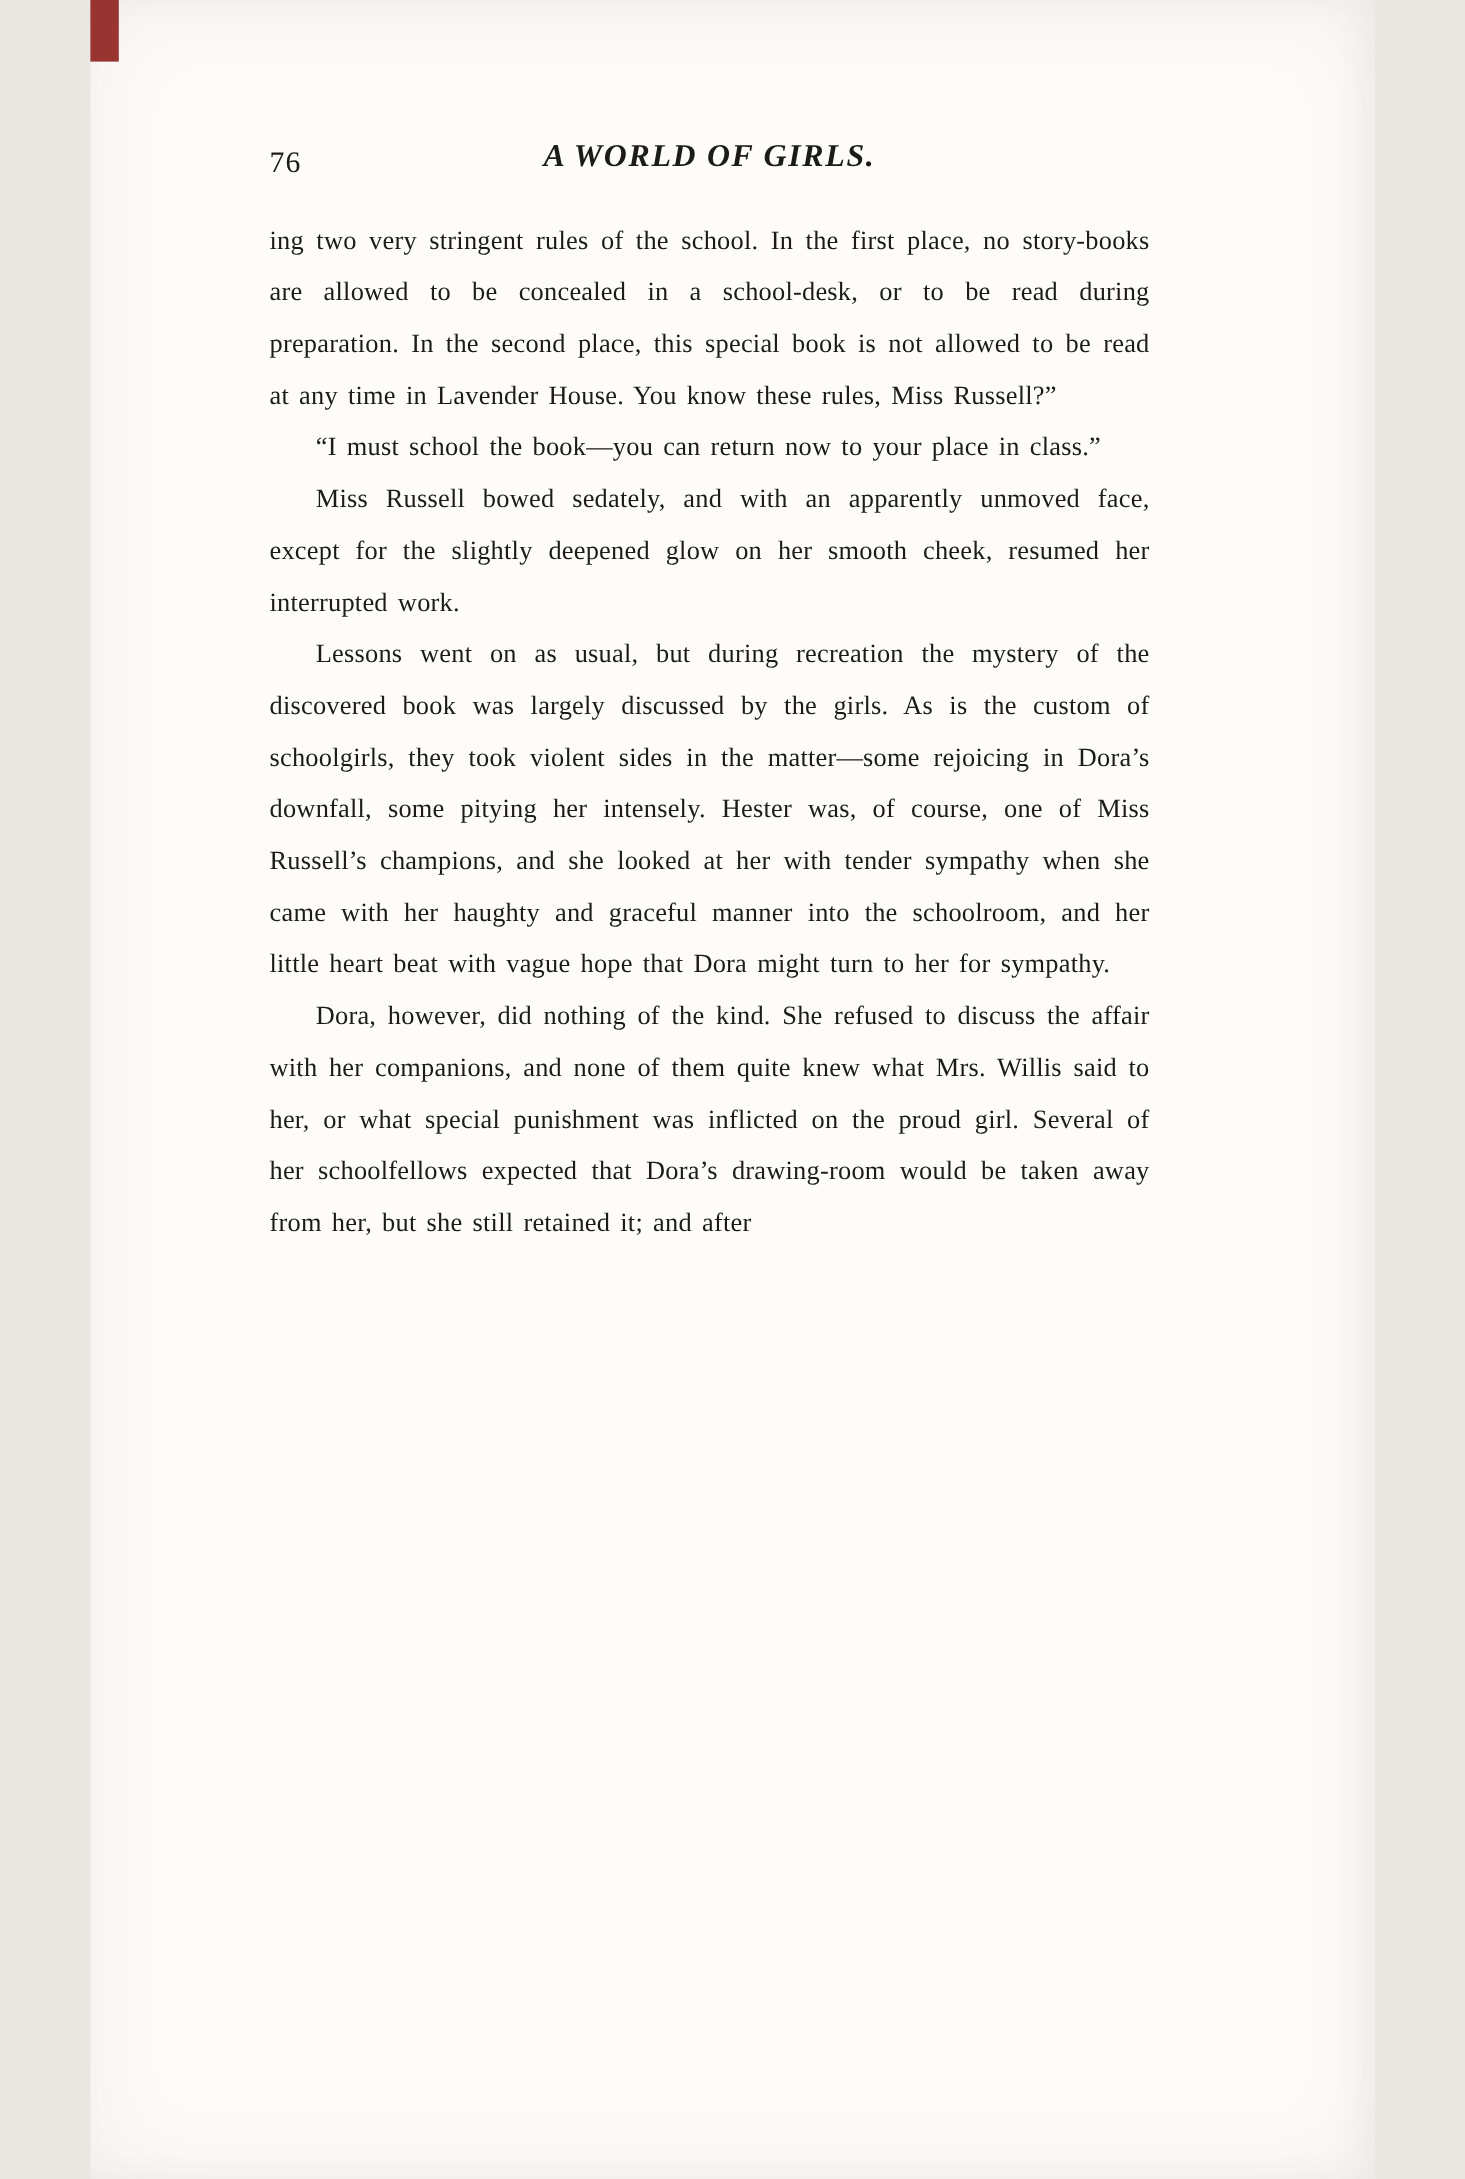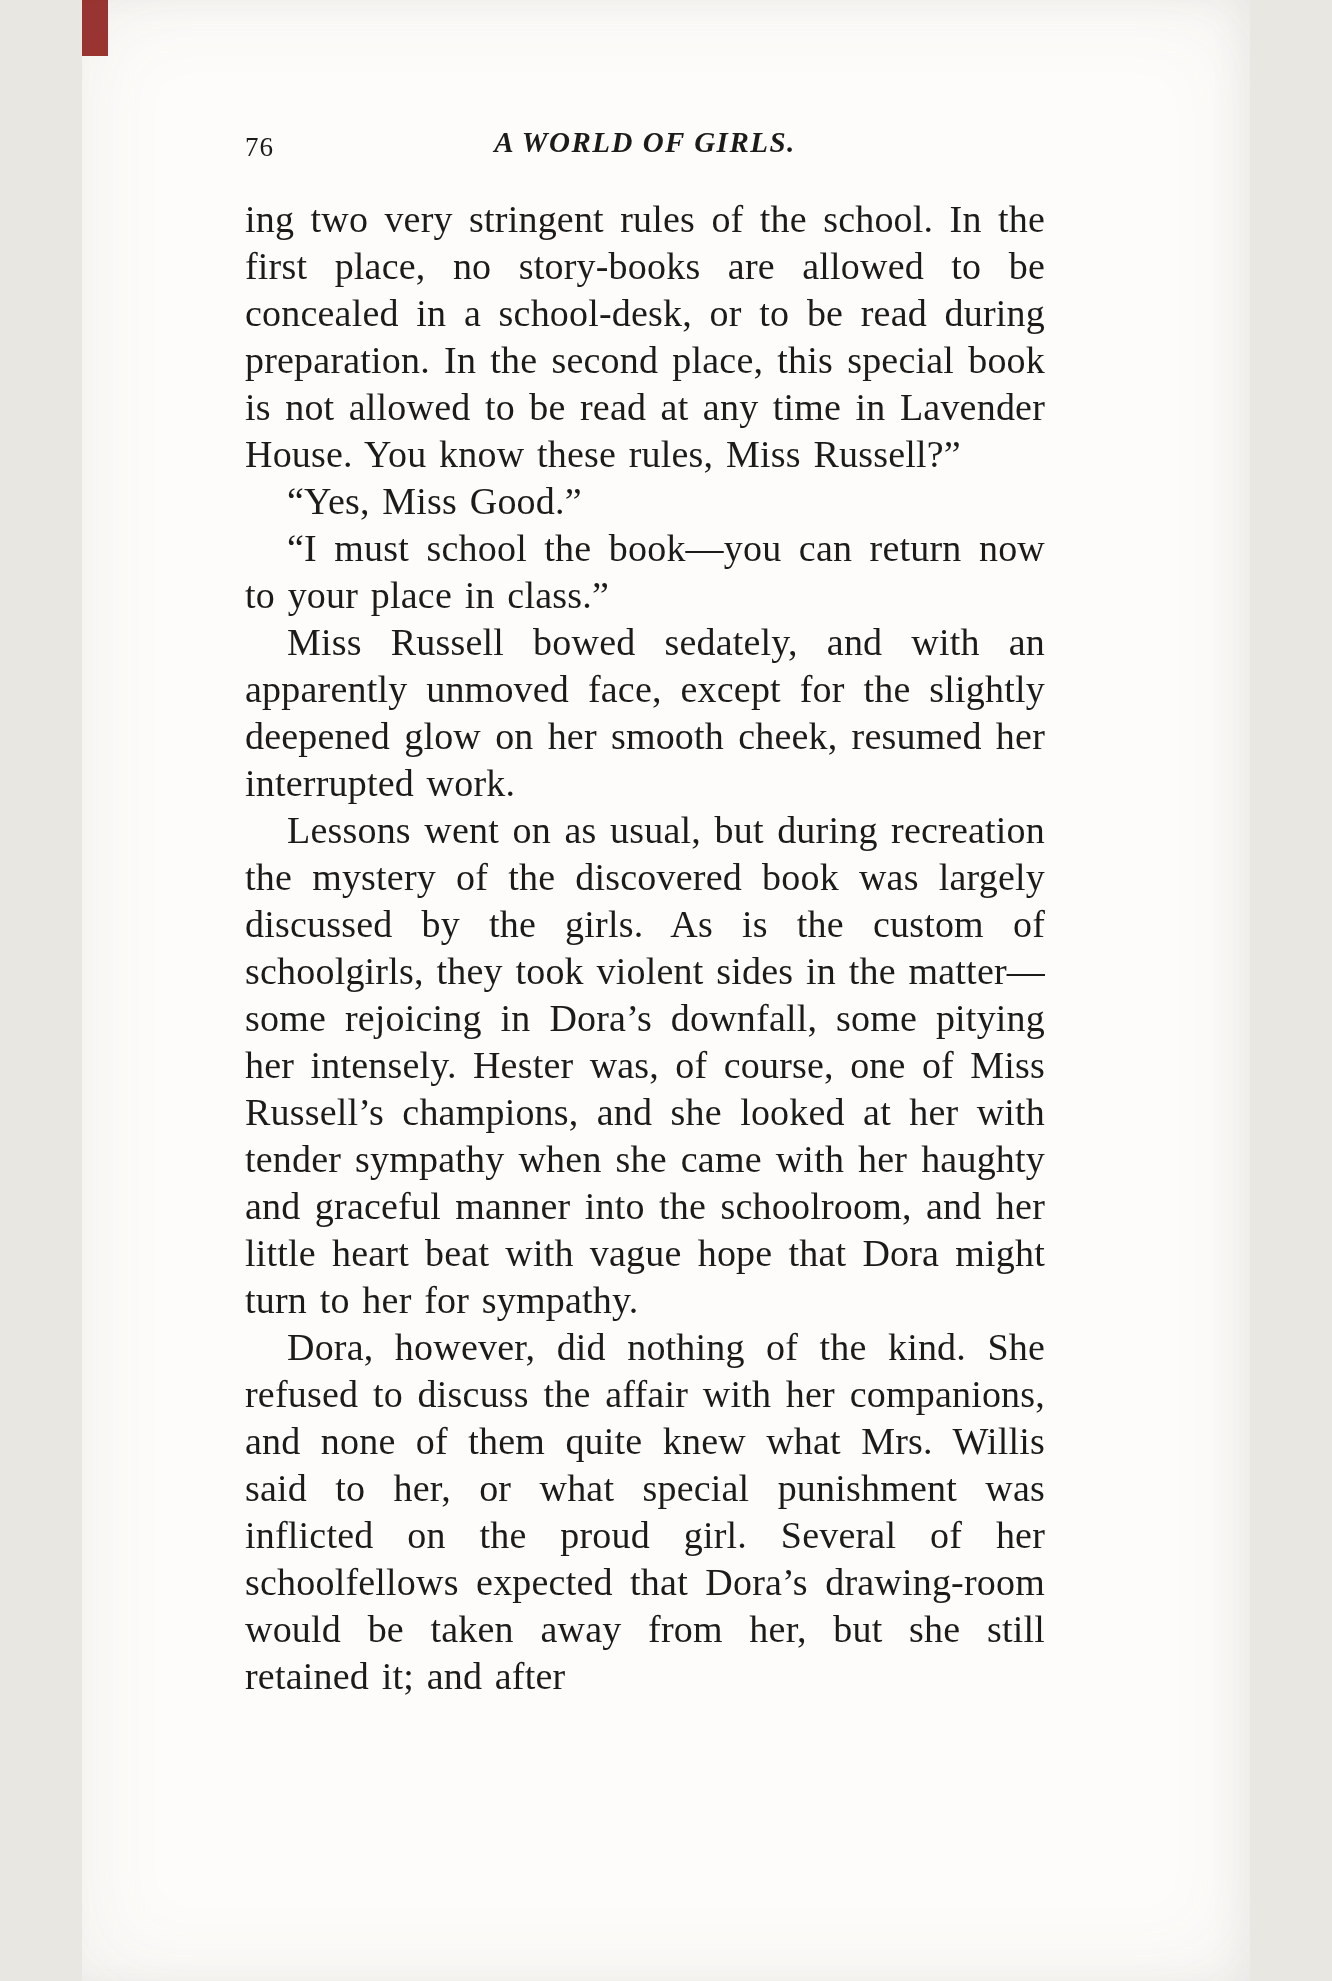--- a/index.html
+++ b/index.html
@@ -51,21 +51,21 @@
     right: 0;
     top: 0;
     text-align: center;
     font-style: italic;
     font-weight: bold;
     font-size: 29px;
     letter-spacing: 1.5px;
   }
   .body-text p {
     margin: 0;
-    font-size: 38px;
+    font-size: 24px;
     line-height: 47px;
     text-align: justify;
     word-spacing: 3px;
     letter-spacing: 0.2px;
   }
   .body-text p.indent {
     text-indent: 42px;
   }
 </style>
 </head>
@@ -77,21 +77,20 @@
 
   <div class="text-column">
 
     <div class="page-header">
       <span class="page-number">76</span>
       <span class="header-title">A WORLD OF GIRLS.</span>
     </div>
 
     <div class="body-text">
       <p>ing two very stringent rules of the school. In the first place, no story-books are allowed to be concealed in a school-desk, or to be read during preparation. In the second place, this special book is not allowed to be read at any time in Lavender House. You know these rules, Miss Russell?”</p>
-      <p class="indent">“Yes, Miss Good.”</p>
       <p class="indent">“I must school the book—you can return now to your place in class.”</p>
       <p class="indent">Miss Russell bowed sedately, and with an apparently unmoved face, except for the slightly deepened glow on her smooth cheek, resumed her interrupted work.</p>
       <p class="indent">Lessons went on as usual, but during recreation the mystery of the discovered book was largely discussed by the girls. As is the custom of schoolgirls, they took violent sides in the matter—some rejoicing in Dora’s downfall, some pitying her intensely. Hester was, of course, one of Miss Russell’s champions, and she looked at her with tender sympathy when she came with her haughty and graceful manner into the schoolroom, and her little heart beat with vague hope that Dora might turn to her for sympathy.</p>
       <p class="indent">Dora, however, did nothing of the kind. She refused to discuss the affair with her companions, and none of them quite knew what Mrs. Willis said to her, or what special punishment was inflicted on the proud girl. Several of her schoolfellows expected that Dora’s drawing-room would be taken away from her, but she still retained it; and after</p>
     </div>
 
   </div>
 
 </div>
 

